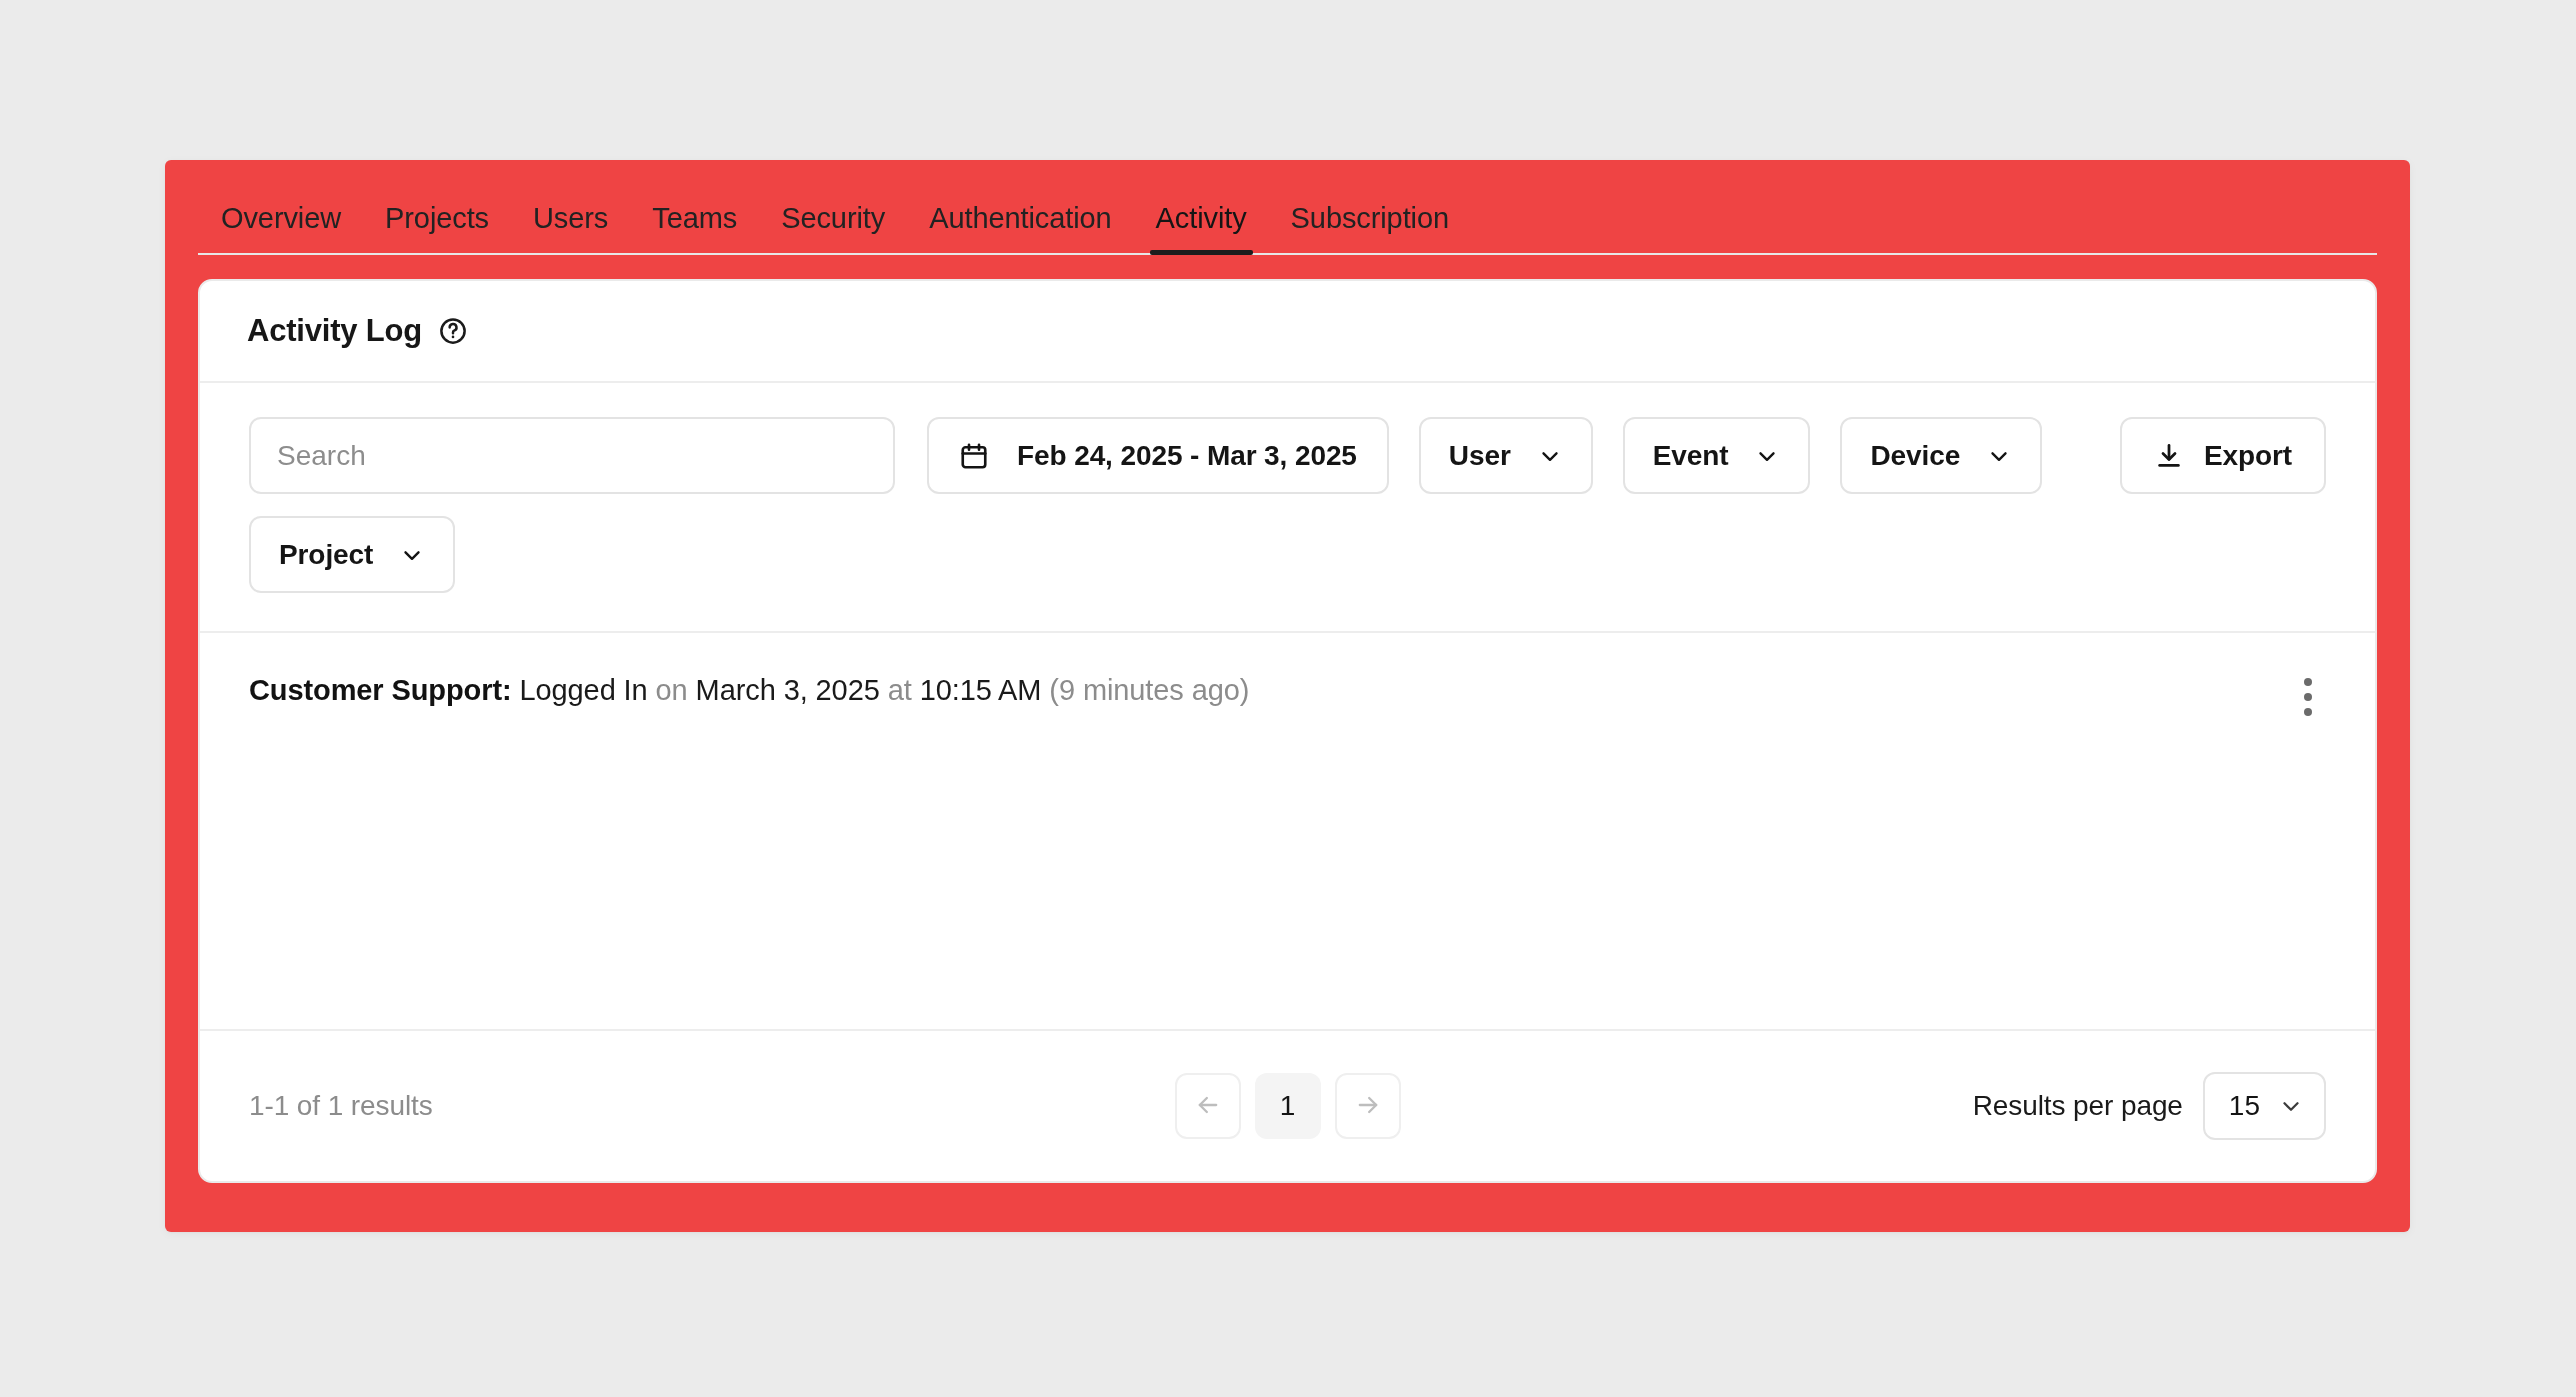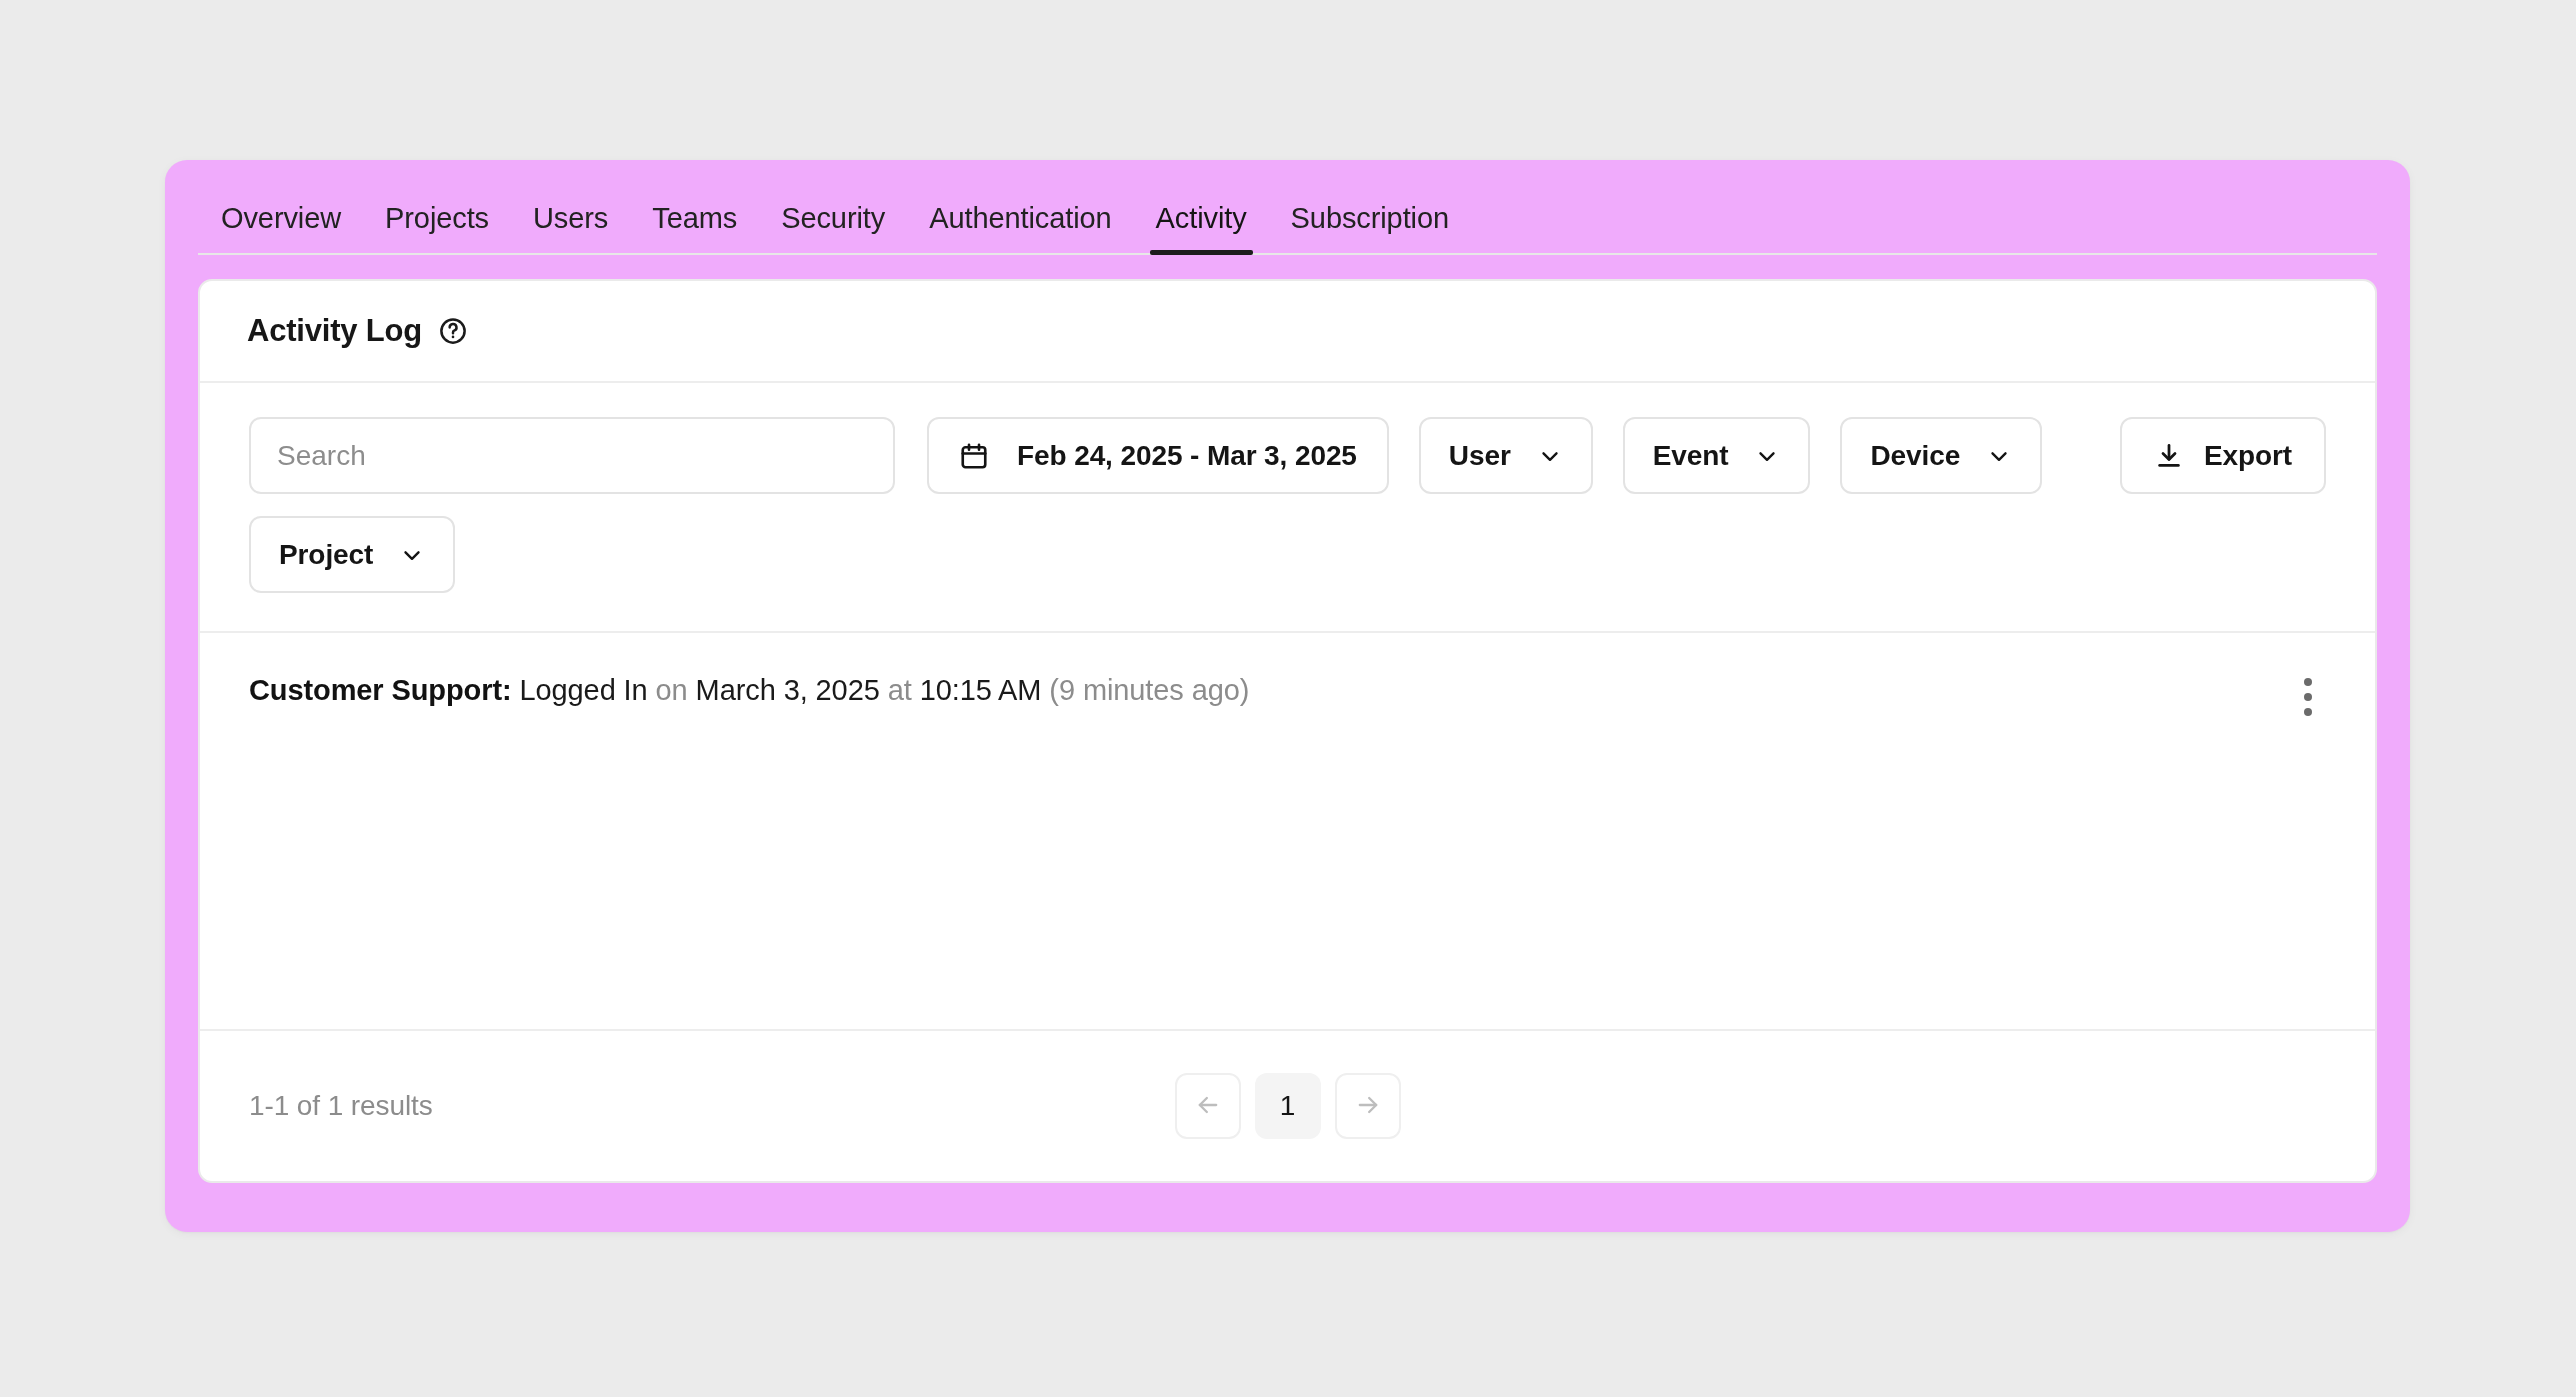--- a/index.html
+++ b/index.html
@@ -12,22 +12,22 @@
     -webkit-font-smoothing: antialiased;
     overflow: hidden;
   }
 
   .outer-shell {
     position: absolute;
     left: 165px;
     top: 160px;
     width: 2245px;
     height: 1072px;
-    background: #f0abfc;
-    border-radius: 22px;
+    background: #ef4444;
+    border-radius: 6px;
     box-shadow: 0 2px 10px rgba(0,0,0,0.045), 0 1px 2px rgba(0,0,0,0.03);
   }
 
   
   .tabbar {
     position: relative;
     height: 95px;
     padding: 0 34px;
     display: flex;
     align-items: flex-end;
@@ -385,17 +385,28 @@
         <button class="pager-btn">
           <span>
             <svg width="28" height="28" viewBox="0 0 24 24" fill="none" stroke="#bdbdbd" stroke-width="2" stroke-linecap="round" stroke-linejoin="round">
                 <path d="M5 12h14"></path>
                 <path d="M13 6l6 6-6 6"></path>
               </svg>
           </span>
         </button>
       </div>
 
+      <div class="per-page">
+        <span class="per-page-label">Results per page</span>
+        <button class="per-page-select">
+          <span>15</span>
+          <span class="chev">
+            <svg width="26" height="26" viewBox="0 0 24 24" fill="none" stroke="#3d3d3d" stroke-width="2.1" stroke-linecap="round" stroke-linejoin="round">
+                <path d="M6 9.5l6 6 6-6"></path>
+              </svg>
+          </span>
+        </button>
+      </div>
     </footer>
 
   </section>
 </div>
 
 
 </body></html>

